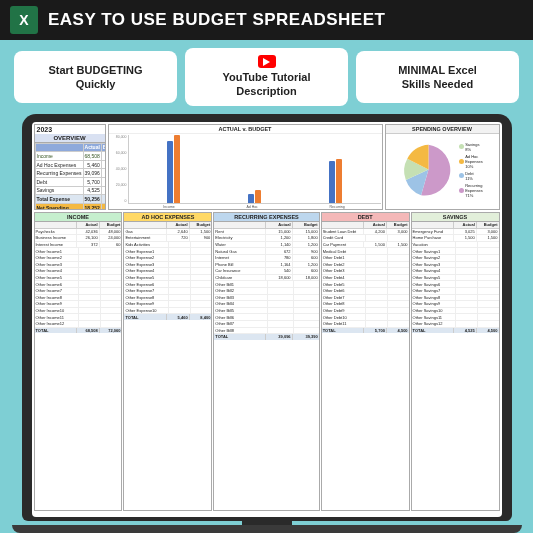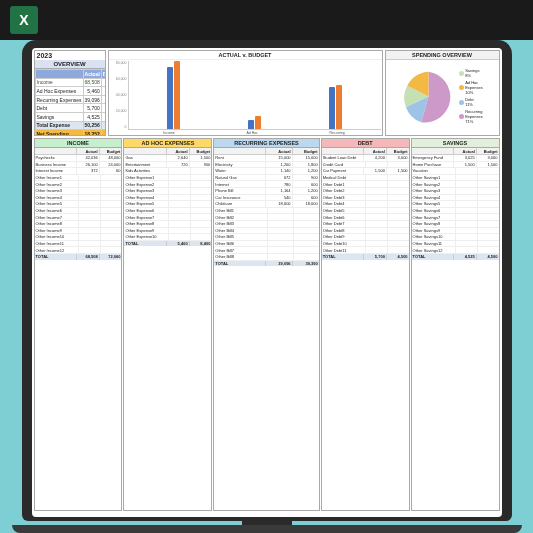--- a/index.html
+++ b/index.html
@@ -200,22 +200,37 @@
   </style>
 </head>
 <body>
 
 <div class="outer">
 
   <div class="header-bar">
     <div class="excel-icon">
       <span>X</span>
     </div>
+    <div class="header-title">EASY TO USE BUDGET SPREADSHEET</div>
   </div>
 
+  <div class="features-row">
+    <div class="feature-box">
+      <span class="feat-text">Start BUDGETING<br>Quickly</span>
+    </div>
+    <div class="feature-box feature-middle">
+      <div class="youtube-badge">
+        <div class="yt-icon"></div>
+      </div>
+      <span class="feat-text">YouTube Tutorial<br>Description</span>
+    </div>
+    <div class="feature-box">
+      <span class="feat-text">MINIMAL Excel<br>Skills Needed</span>
+    </div>
+  </div>
 
   <div class="laptop-wrap">
     <div class="screen">
       <div class="spreadsheet">
 
         <div style="display:flex; gap:2px; padding:2px; height:90px;">
 
           <div style="width:72px; border:0.5px solid #aaa; flex-shrink:0; overflow:hidden;">
             <div style="font-size:7px; font-weight:bold; padding:1px 2px;">2023</div>
             <div class="ss-section-title">OVERVIEW</div>

